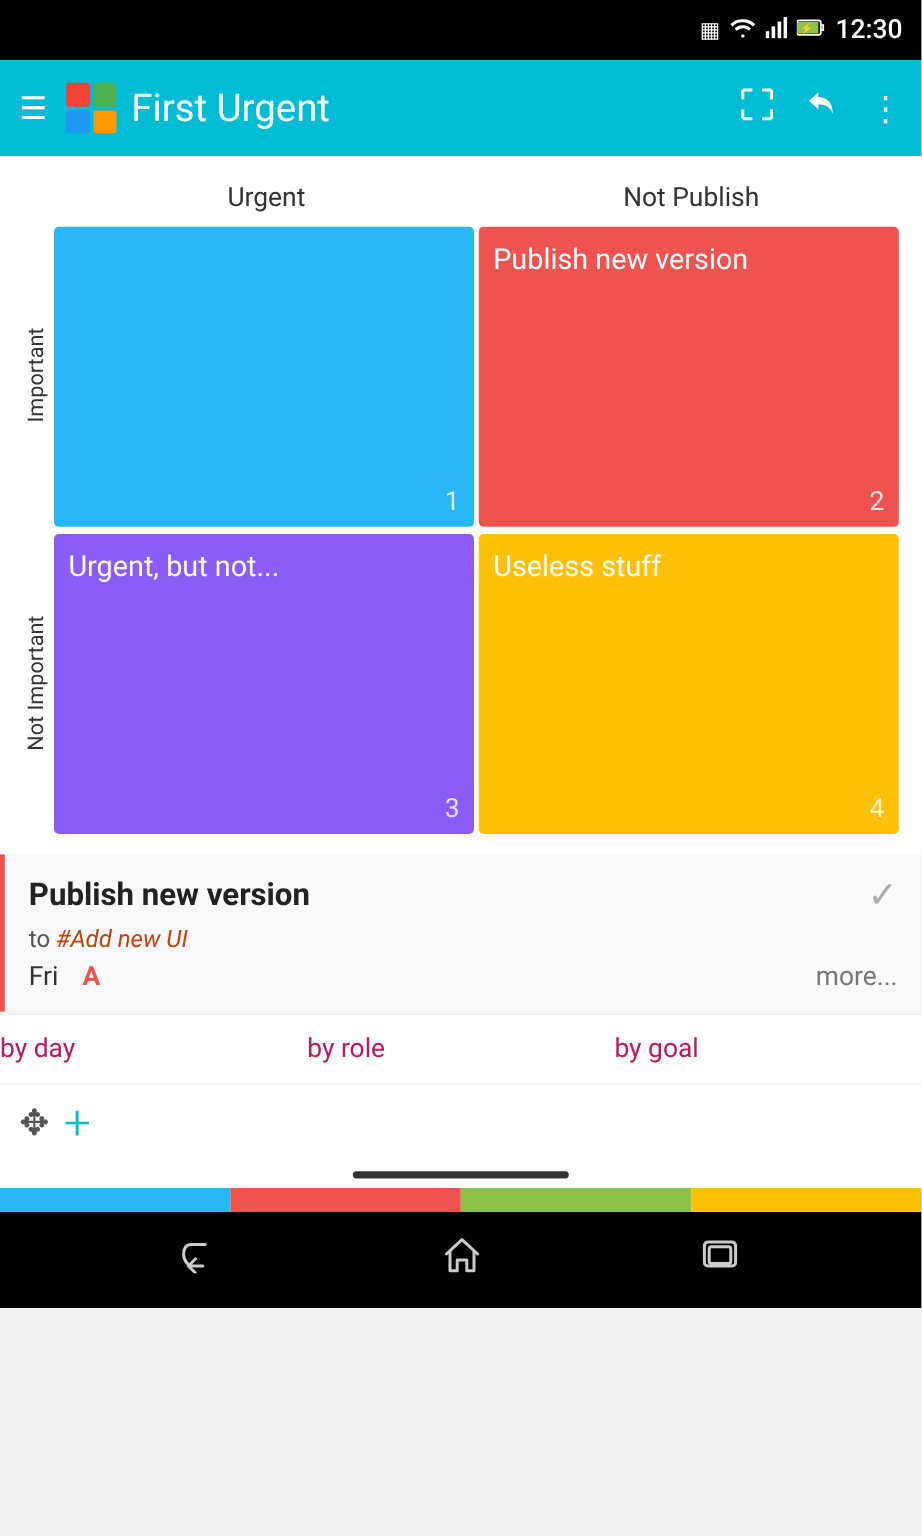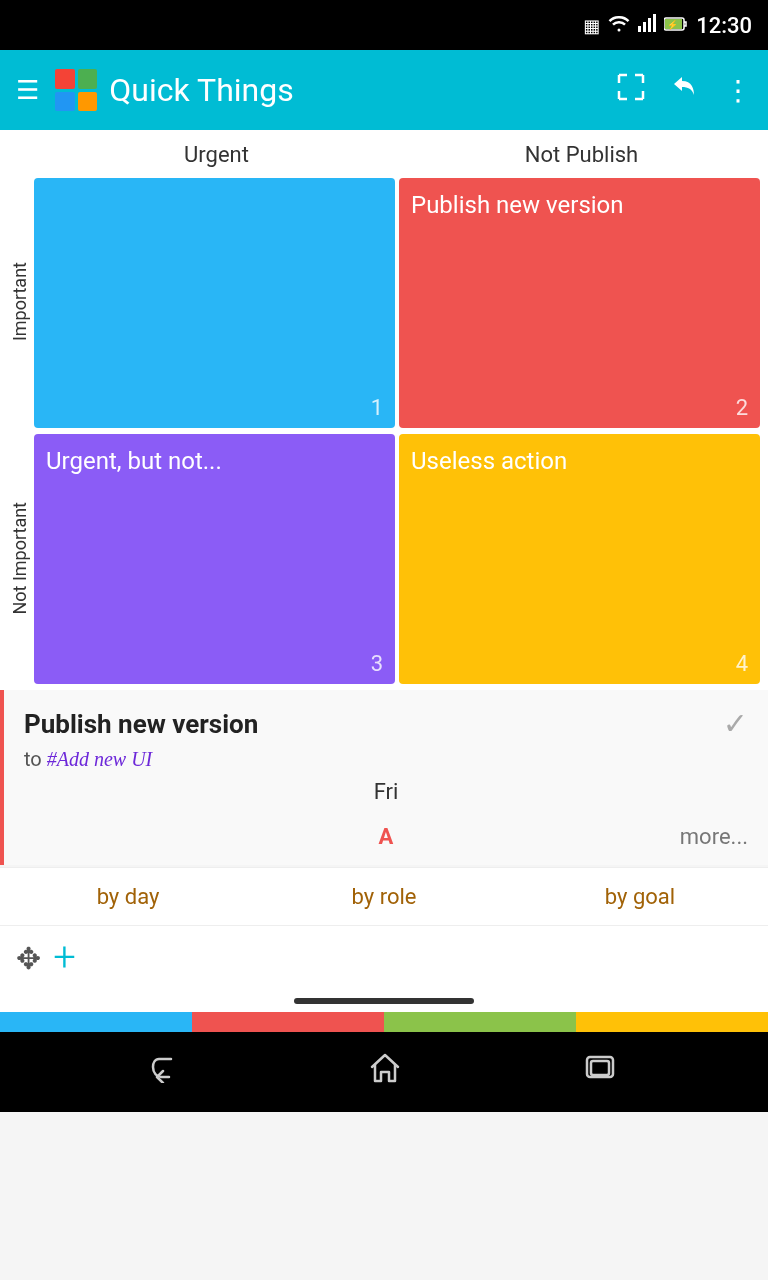--- a/index.html
+++ b/index.html
@@ -66,21 +66,21 @@
     }
     .app-bar-icon {
       color: #fff;
       font-size: 28px;
       cursor: pointer;
     }
 
     
     .matrix-container {
       width: 768px;
-      padding: 4px;
+      padding: 15px;
       background: #fff;
     }
     .matrix-labels-row {
       display: flex;
       height: 40px;
       align-items: center;
     }
     .matrix-side-label-space {
       width: 30px;
     }
@@ -165,30 +165,28 @@
       font-size: 30px;
       color: #aaa;
       cursor: pointer;
     }
     .task-sub {
       font-size: 20px;
       color: #555;
       margin-top: 6px;
     }
     .task-sub-link {
-      color: #6d28d9;
+      color: #c2410c;
       font-style: italic;
-      font-family: Liberation Serif, serif;
     }
     .task-meta-row {
       display: flex;
       align-items: center;
       margin-top: 8px;
       gap: 20px;
-      flex-direction: column;
     }
     .task-meta-day {
       font-size: 22px;
       color: #333;
     }
     .task-meta-priority {
       font-size: 22px;
       color: #EF5350;
       font-weight: 700;
     }
@@ -204,23 +202,22 @@
     
     .bottom-tabs {
       display: flex;
       background: #fff;
       border-top: 1px solid #eee;
       height: 58px;
       align-items: center;
     }
     .bottom-tab {
       flex: 1;
-      text-align: center;
-      font-size: 22px;
-      color: #a16207;
+      font-size: 22px;
+      color: #be185d;
       cursor: pointer;
       padding: 12px 0;
     }
 
     
     .quick-add-row {
       display: flex;
       align-items: center;
       background: #fff;
       padding: 12px 16px;
@@ -339,21 +336,21 @@
 </div>
 
 <div class="app-bar">
   <span class="app-bar-menu">☰</span>
   <div class="logo-grid">
     <div class="logo-cell lc-red"></div>
     <div class="logo-cell lc-green"></div>
     <div class="logo-cell lc-blue"></div>
     <div class="logo-cell lc-orange"></div>
   </div>
-  <span class="app-bar-title">Quick Things</span>
+  <span class="app-bar-title">First Urgent</span>
   <div class="app-bar-actions">
     <span class="app-bar-icon">
       <svg width="30" height="30" viewBox="0 0 30 30" fill="none" stroke="white" stroke-width="2.5">
         <path d="M3 3 L11 3 M3 3 L3 11"></path>
         <path d="M27 3 L19 3 M27 3 L27 11"></path>
         <path d="M3 27 L11 27 M3 27 L3 19"></path>
         <path d="M27 27 L19 27 M27 27 L27 19"></path>
       </svg>
     </span>
     <span class="app-bar-icon">
@@ -392,21 +389,21 @@
   <div class="matrix-grid-row">
     <div class="matrix-side-label">
       <span>Not Important</span>
     </div>
     <div class="matrix-cells">
       <div class="matrix-cell cell-green">
         <span class="cell-text">Urgent, but not...</span>
         <span class="cell-number">3</span>
       </div>
       <div class="matrix-cell cell-orange">
-        <span class="cell-text">Useless action</span>
+        <span class="cell-text">Useless stuff</span>
         <span class="cell-number">4</span>
       </div>
     </div>
   </div>
 </div>
 
 <div class="task-item">
   <div class="task-title-row">
     <span class="task-title">Publish new version</span>
     <span class="task-check">✓</span>

